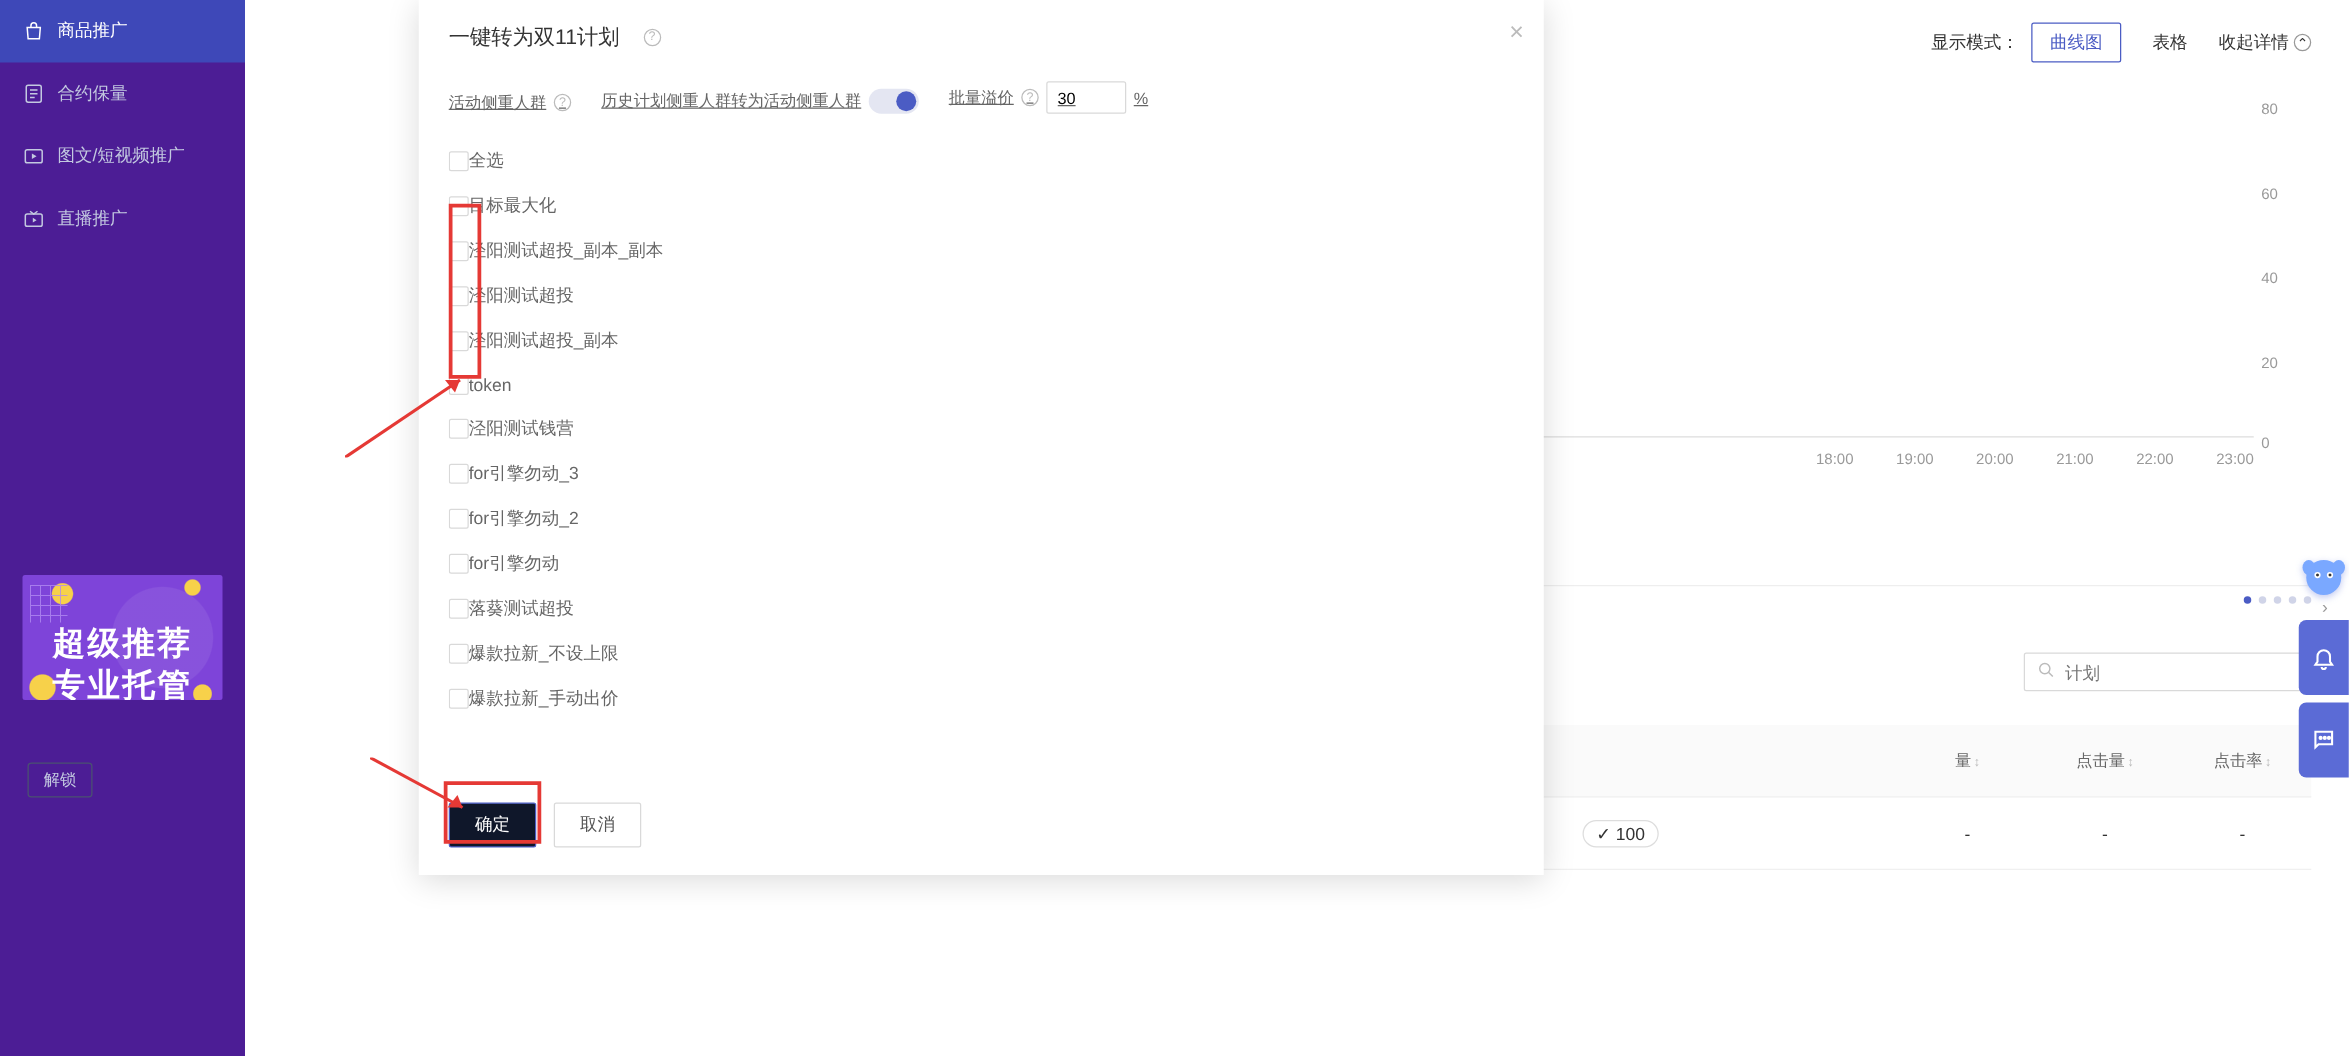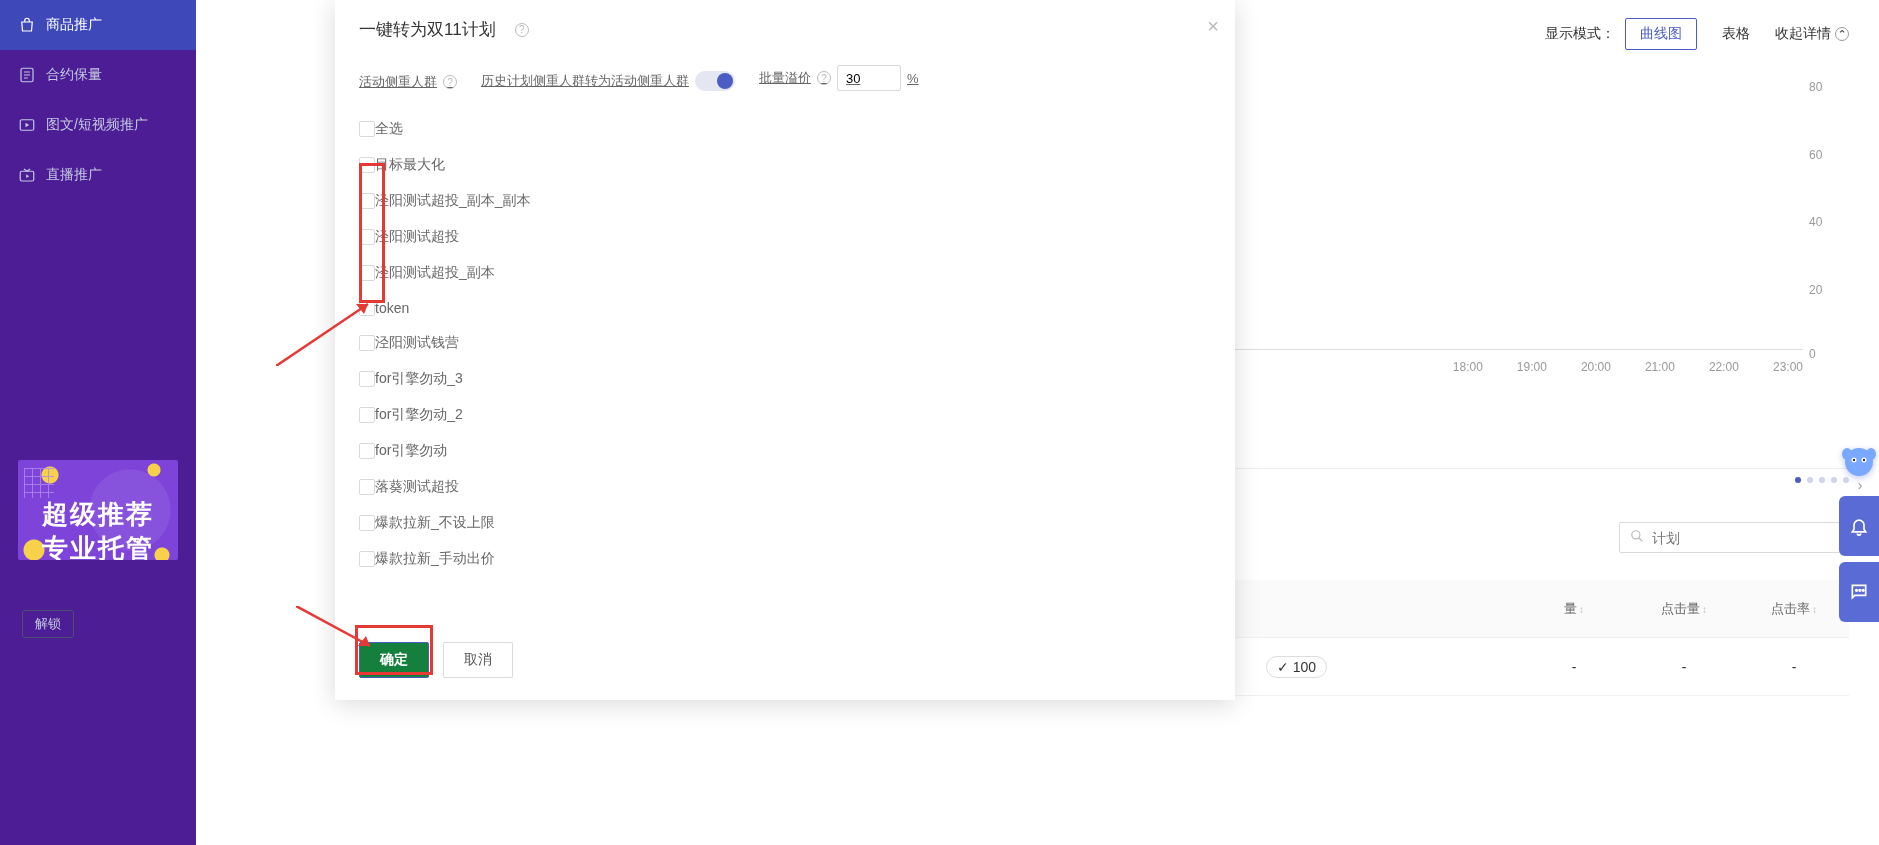--- a/index.html
+++ b/index.html
@@ -90,21 +90,21 @@
   .price-input { width:64px; height:26px; border:1px solid #d9d9d9; border-radius:2px; padding:0 8px; font-size:13px;}
   .dlg-body { flex:1; padding:4px 24px 8px; overflow:hidden; position:relative;}
   .list-wrap { height:100%; overflow-y:scroll; padding-right:6px;}
   .list-wrap::-webkit-scrollbar{width:14px;}
   .list-wrap::-webkit-scrollbar-track{background:#f3f3f3;}
   .list-wrap::-webkit-scrollbar-thumb{background:#cfcfcf;border-radius:2px;}
   .row { display:flex; align-items:center; padding:9px 0; font-size:14px; color:#666;}
   .row .chk { cursor:pointer;}
   .dlg-footer { padding:16px 24px 22px; display:flex; gap:14px;}
   .btn { padding:8px 20px; border-radius:2px; font-size:14px; cursor:pointer;}
-  .btn.primary{ background:#15803d; color:#fff; border:1px solid #4B5CC4;font-weight:bold;}
+  .btn.primary{ background:#0f172a; color:#fff; border:1px solid #4B5CC4;}
   .btn.default{ background:#fff; color:#555; border:1px solid #d9d9d9;}
 
   
   .anno { position:absolute; border:3px solid #E53935; pointer-events:none;}
   .anno.box-checks { left:359px; top:163px; width:26px; height:140px;}
   .anno.box-ok { left:355px; top:625px; width:78px; height:50px;}
   .arrow { position:absolute; pointer-events:none;}
   .arrow svg line{ stroke:#E53935; stroke-width:2.5;}
   .arrow svg polygon{ fill:#E53935;}
 </style>

